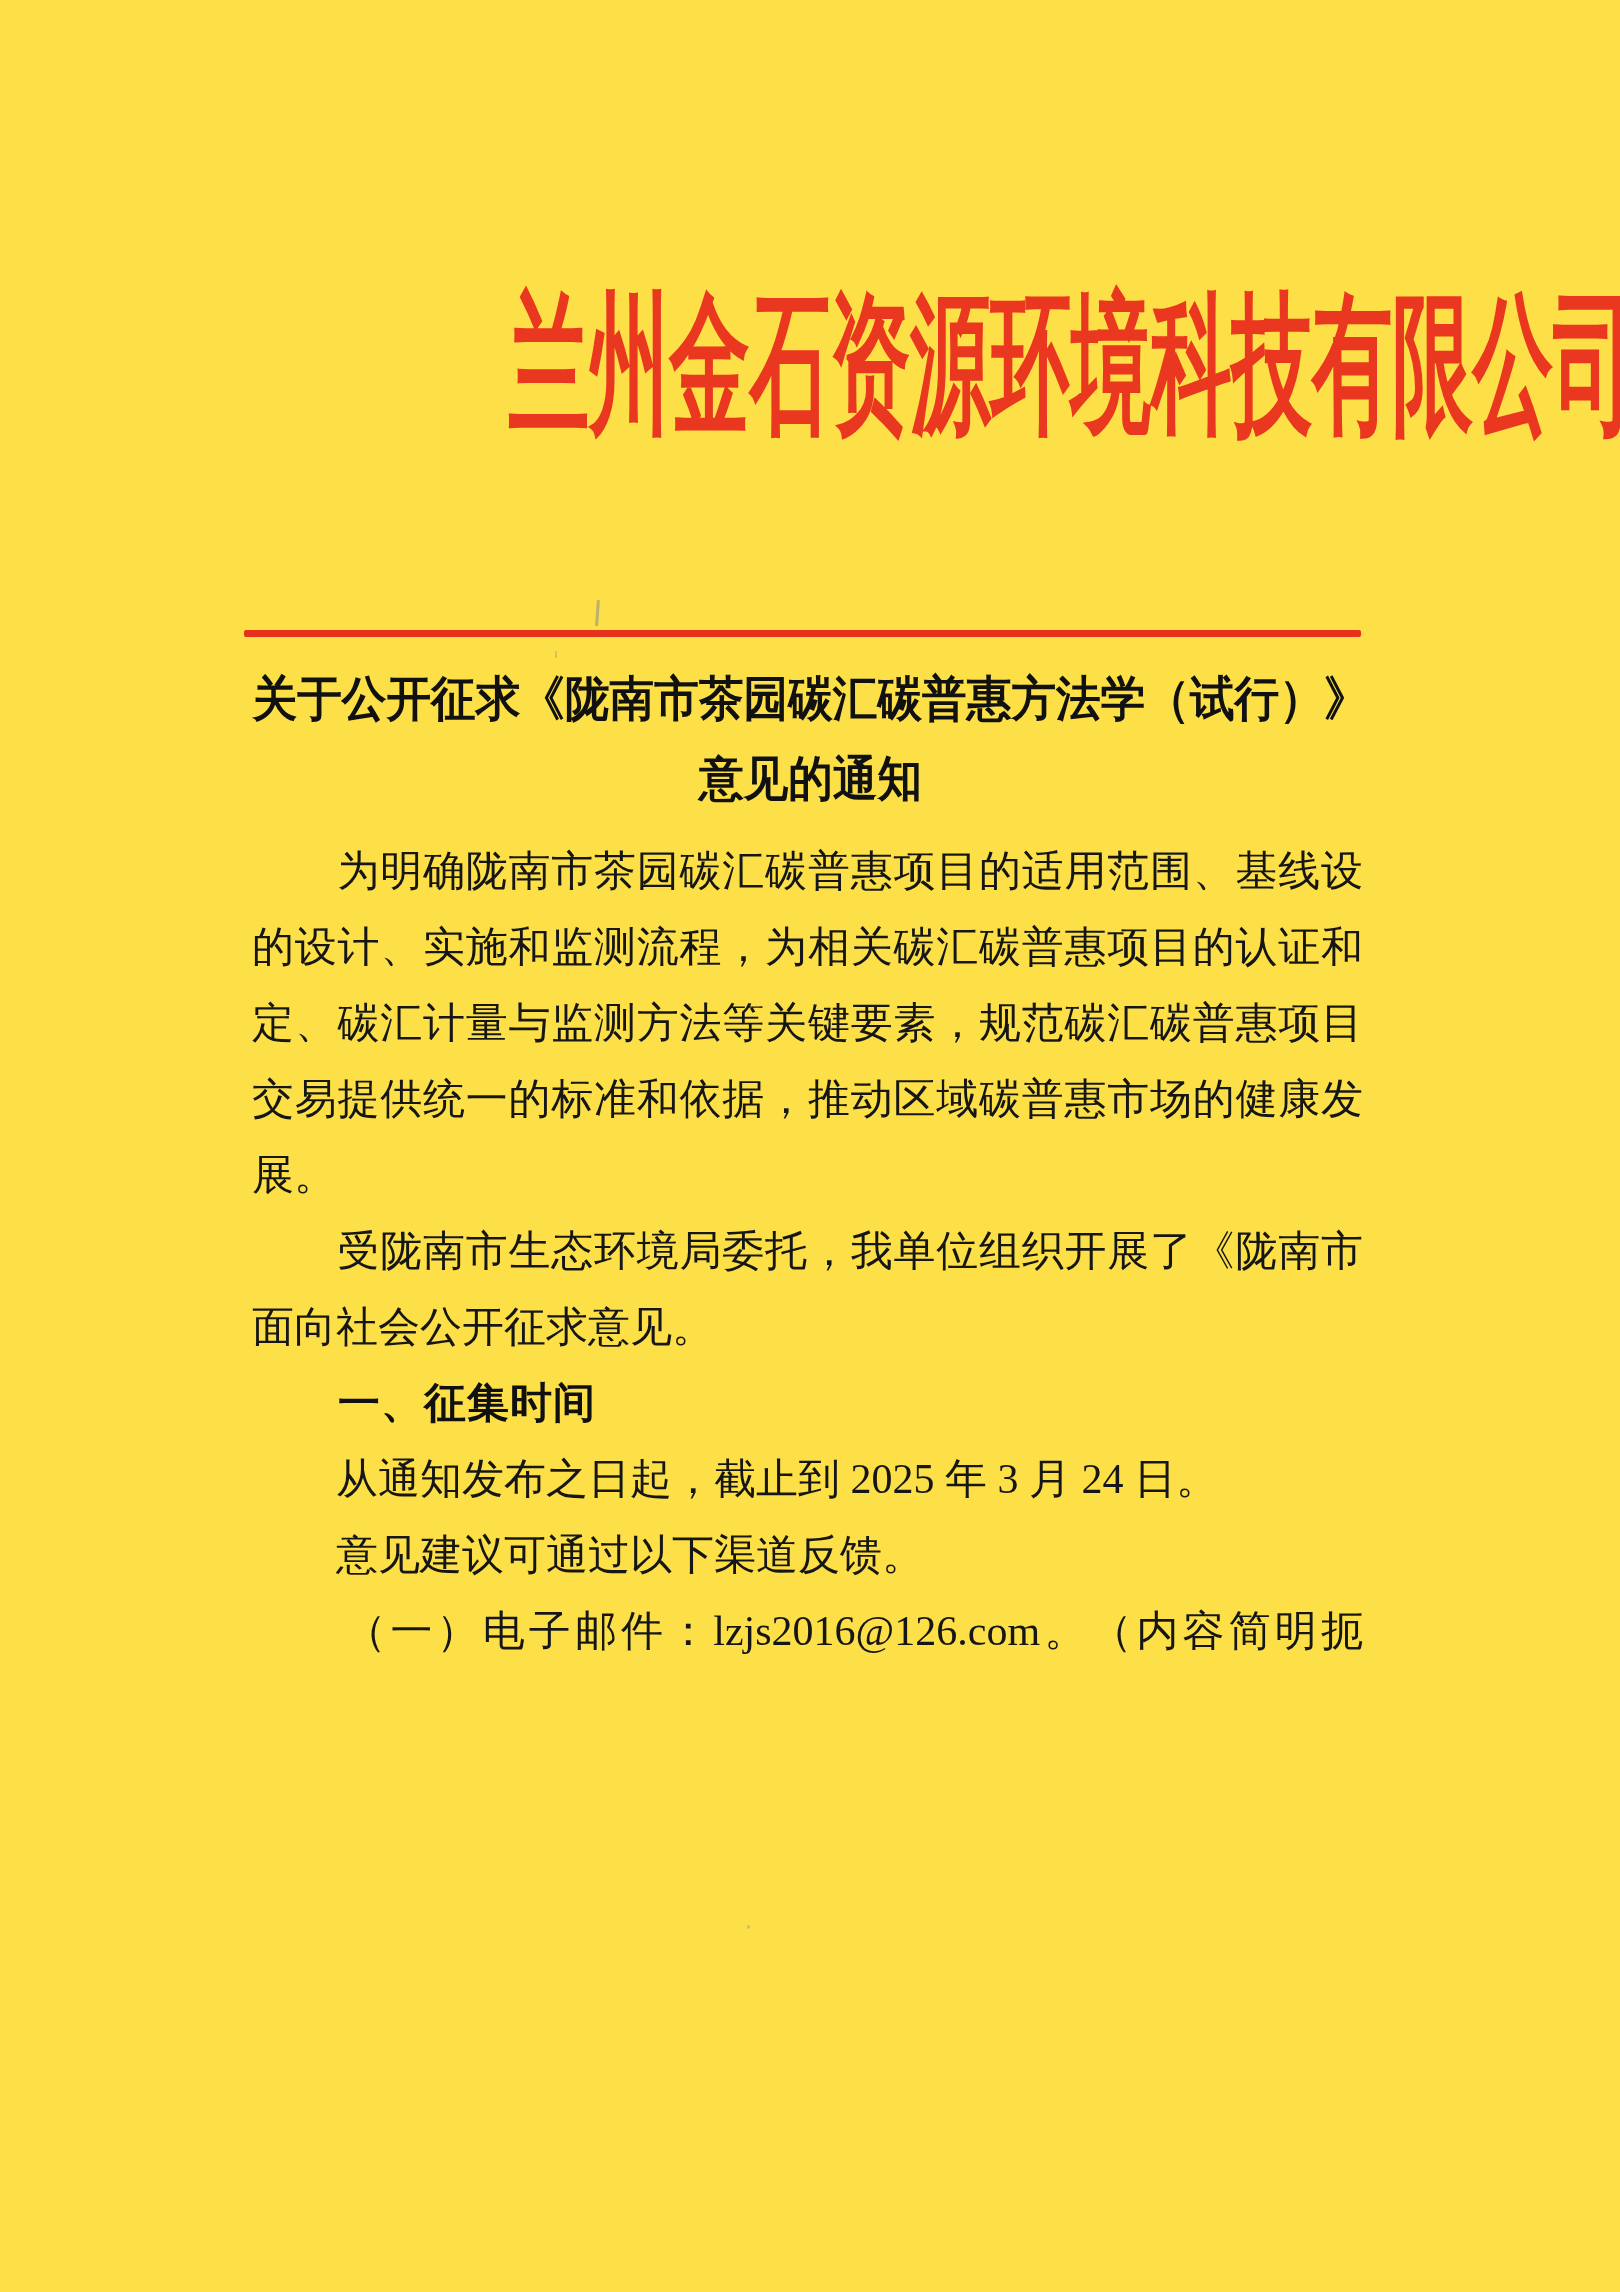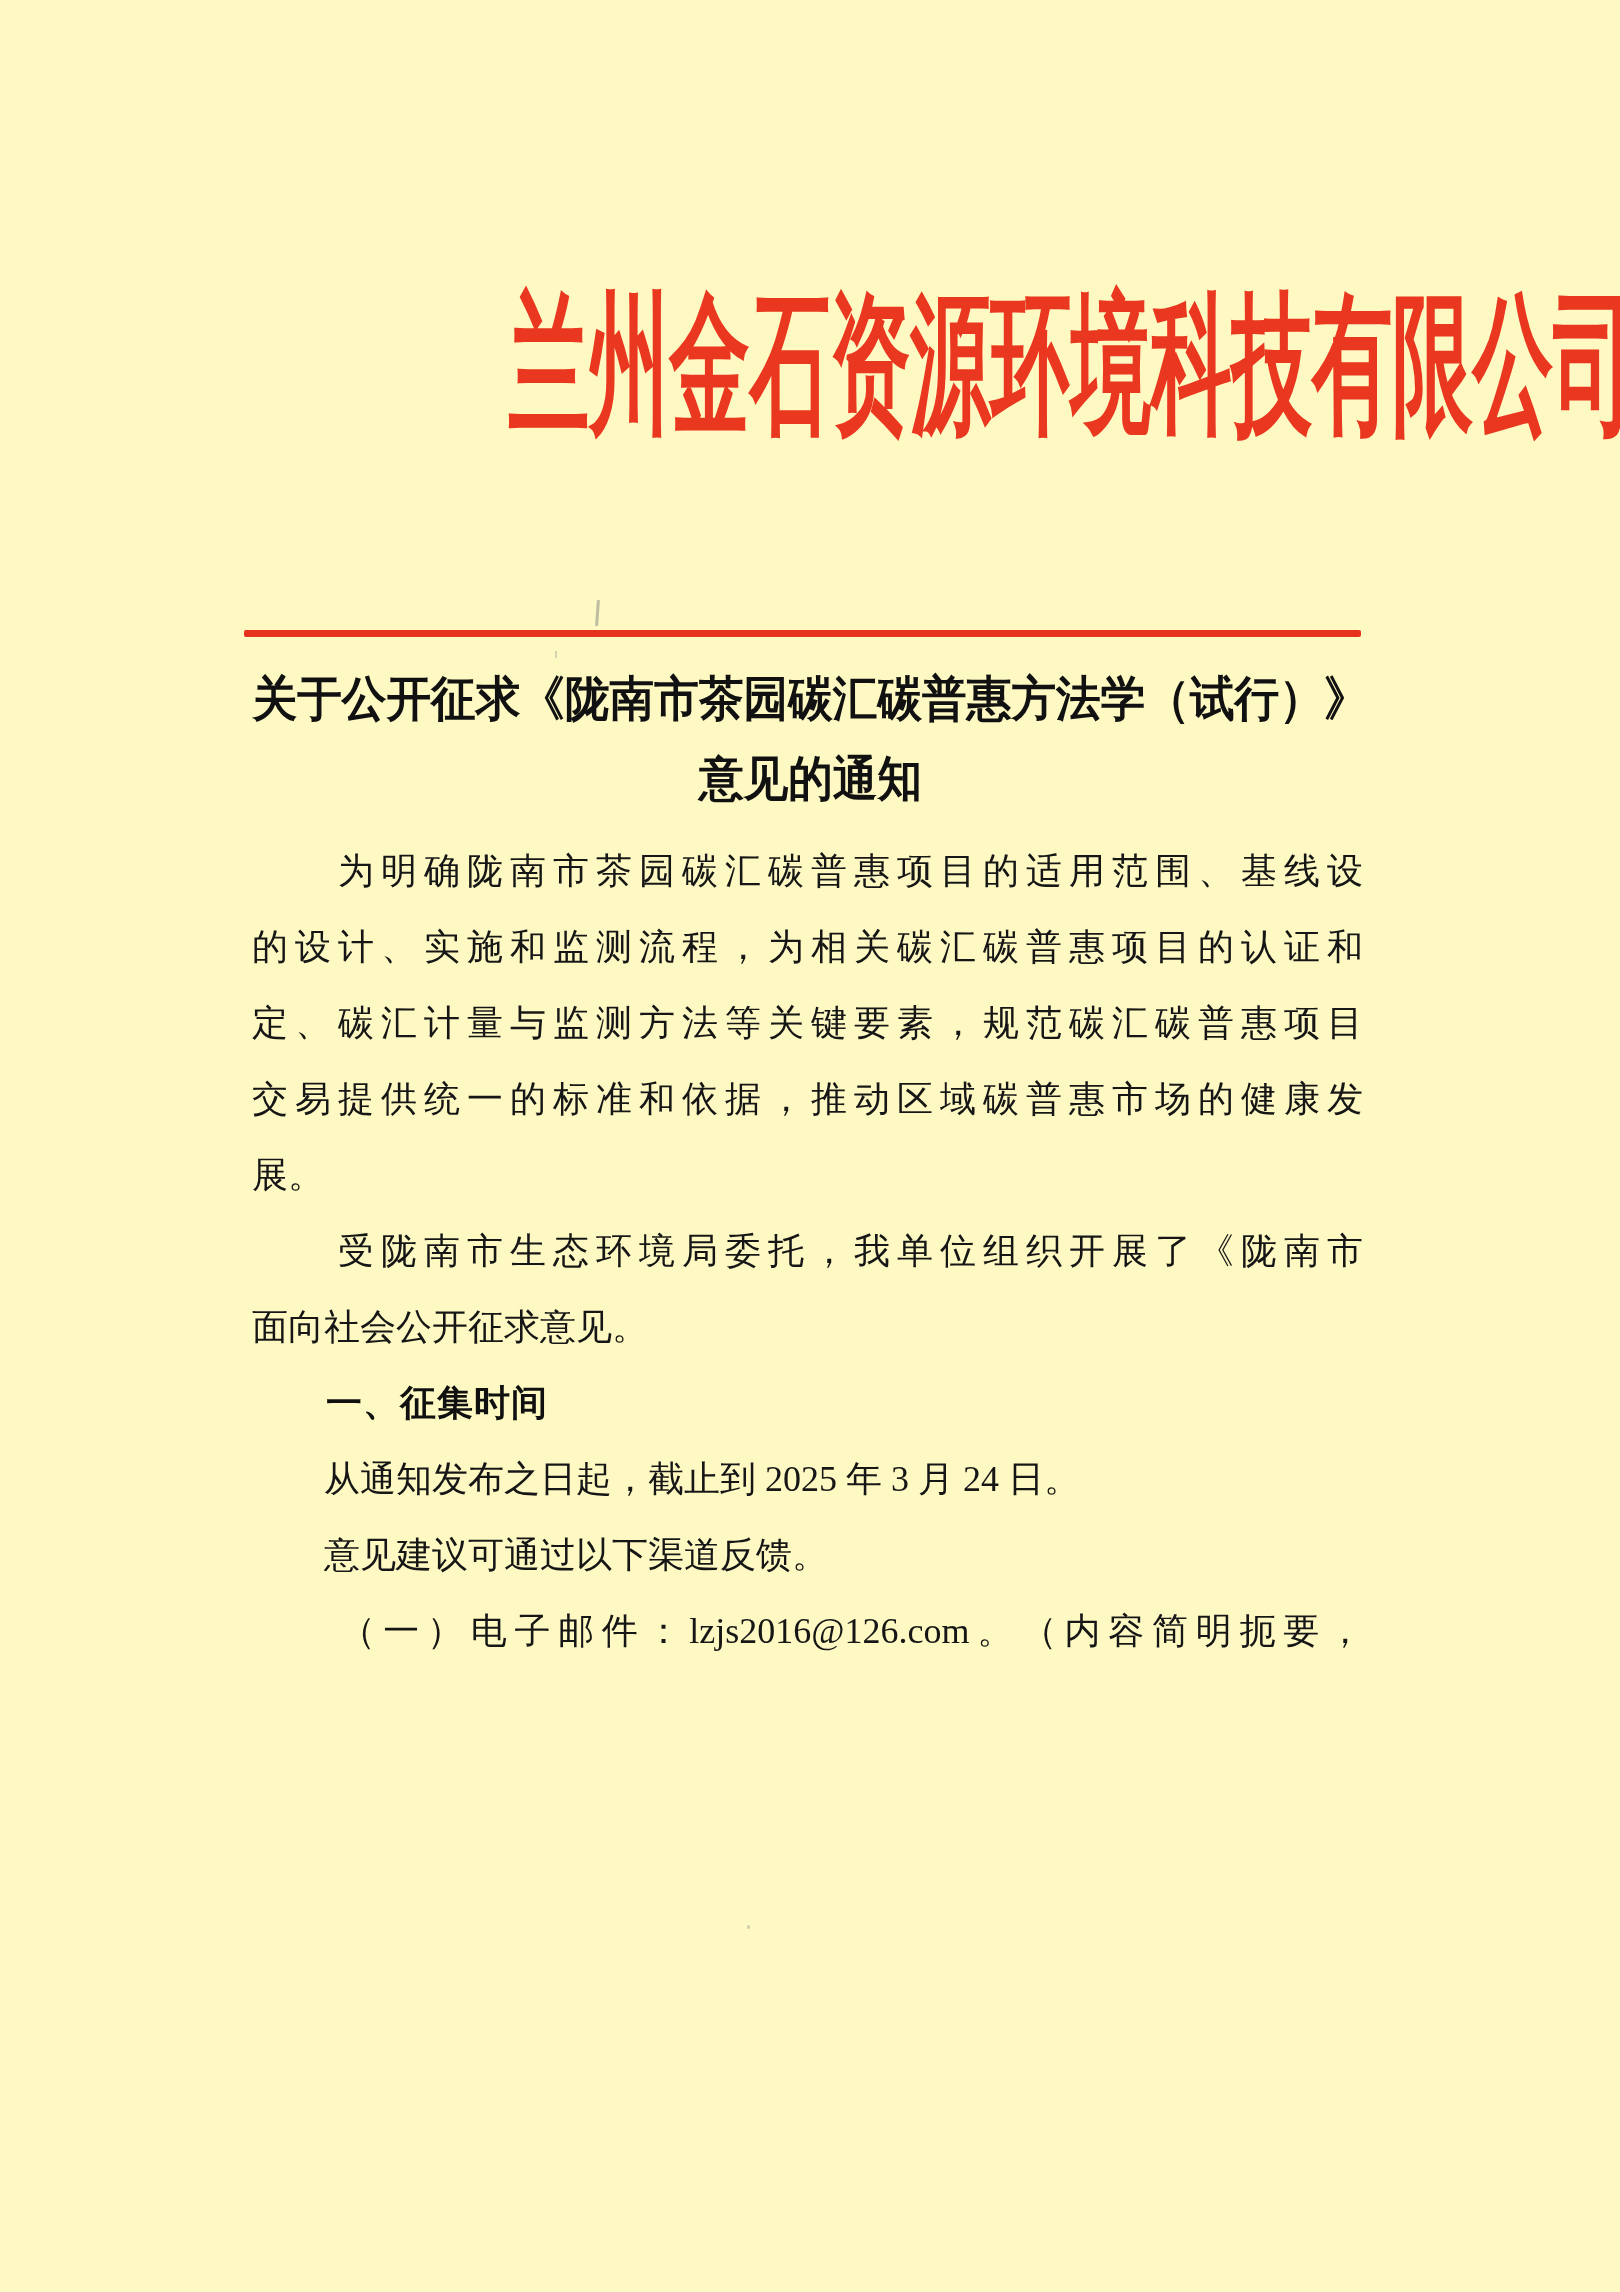--- a/index.html
+++ b/index.html
@@ -1,21 +1,21 @@
 <!DOCTYPE html>
 <html><head>
 <meta charset="utf-8">
 <style>
   html,body{margin:0;padding:0;}
   body{
     width:1620px;height:2293px;position:relative;background:#ffffff;
     font-family:"Liberation Serif","DejaVu Serif",serif;color:#1c1c1c;
     overflow:hidden;
   }
-  .page{position:absolute;inset:0;background:#fef9c3;}
+  .page{position:absolute;inset:0;background:#fde047;}
   
   .letterhead{
     position:absolute;top:282px;left:0;width:1620px;height:174px;
     text-align:center;white-space:nowrap;
   }
   .letterhead-inner{
     display:inline-block;
     font-family:"Liberation Serif","DejaVu Serif",serif;
     font-weight:bold;font-size:153px;line-height:167px;color:#ea3820;
     transform:scale(0.525,1.0);transform-origin:50% 50%;
@@ -31,21 +31,21 @@
     text-align:center;font-weight:bold;color:#111;
     font-family:Liberation Sans, sans-serif;
   }
   .doc-title .t-line{
     font-size:48px;line-height:80px;white-space:nowrap;
     transform:scale(0.93,1);transform-origin:50% 50%;
   }
   
   .body-block{
     position:absolute;top:833px;left:252px;width:1111px;
-    font-size:36px;line-height:76px;color:#161616;
+    font-size:42px;line-height:76px;color:#161616;
   }
   .line{height:76px;white-space:nowrap;}
   .line.j{
     white-space:normal;
     text-align:justify;
     text-align-last:justify;
     overflow:hidden;
   }
   .line.heading{
     font-family:Liberation Sans, sans-serif;

